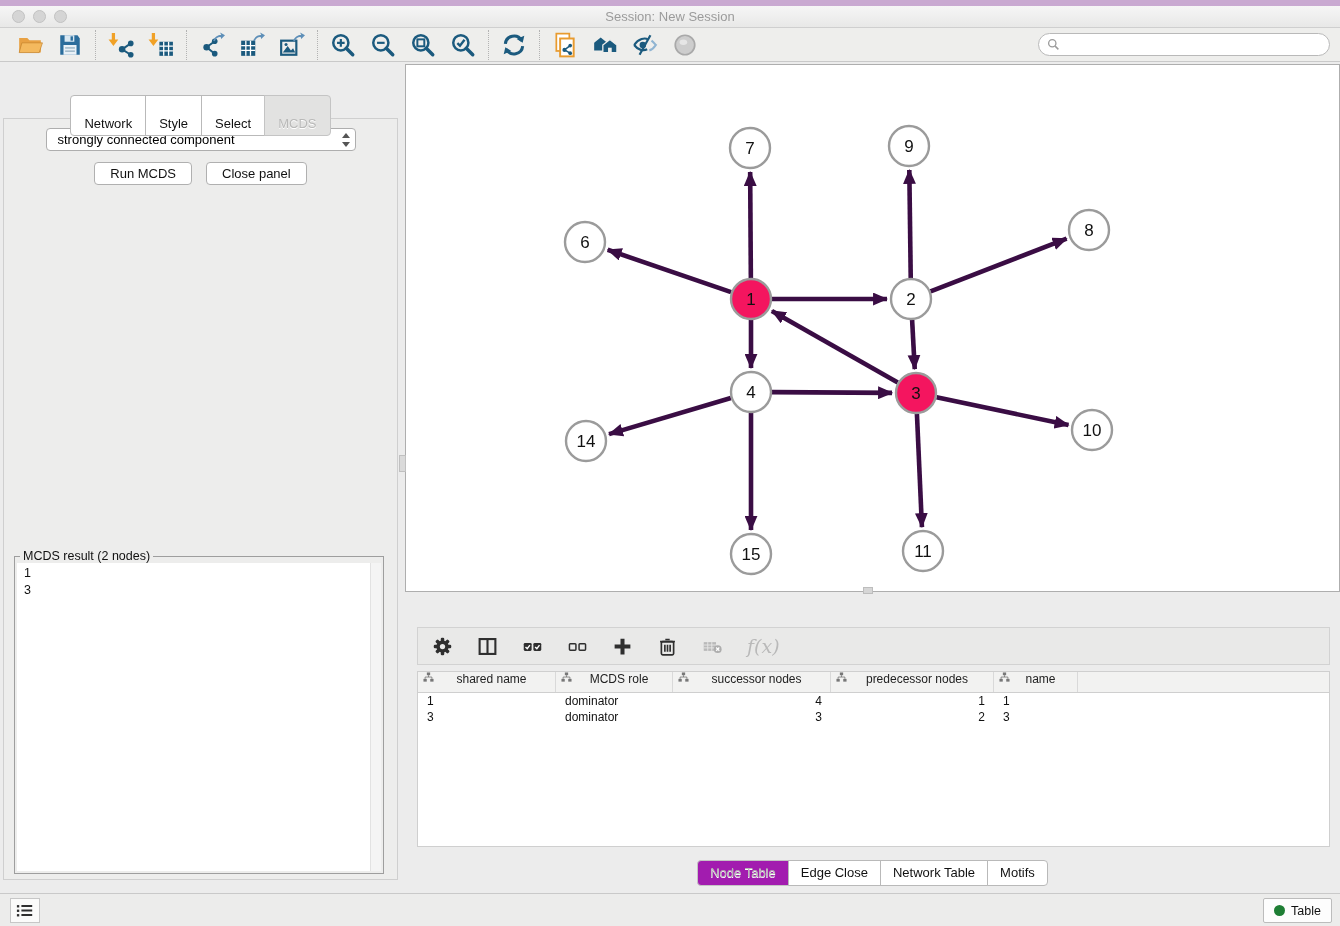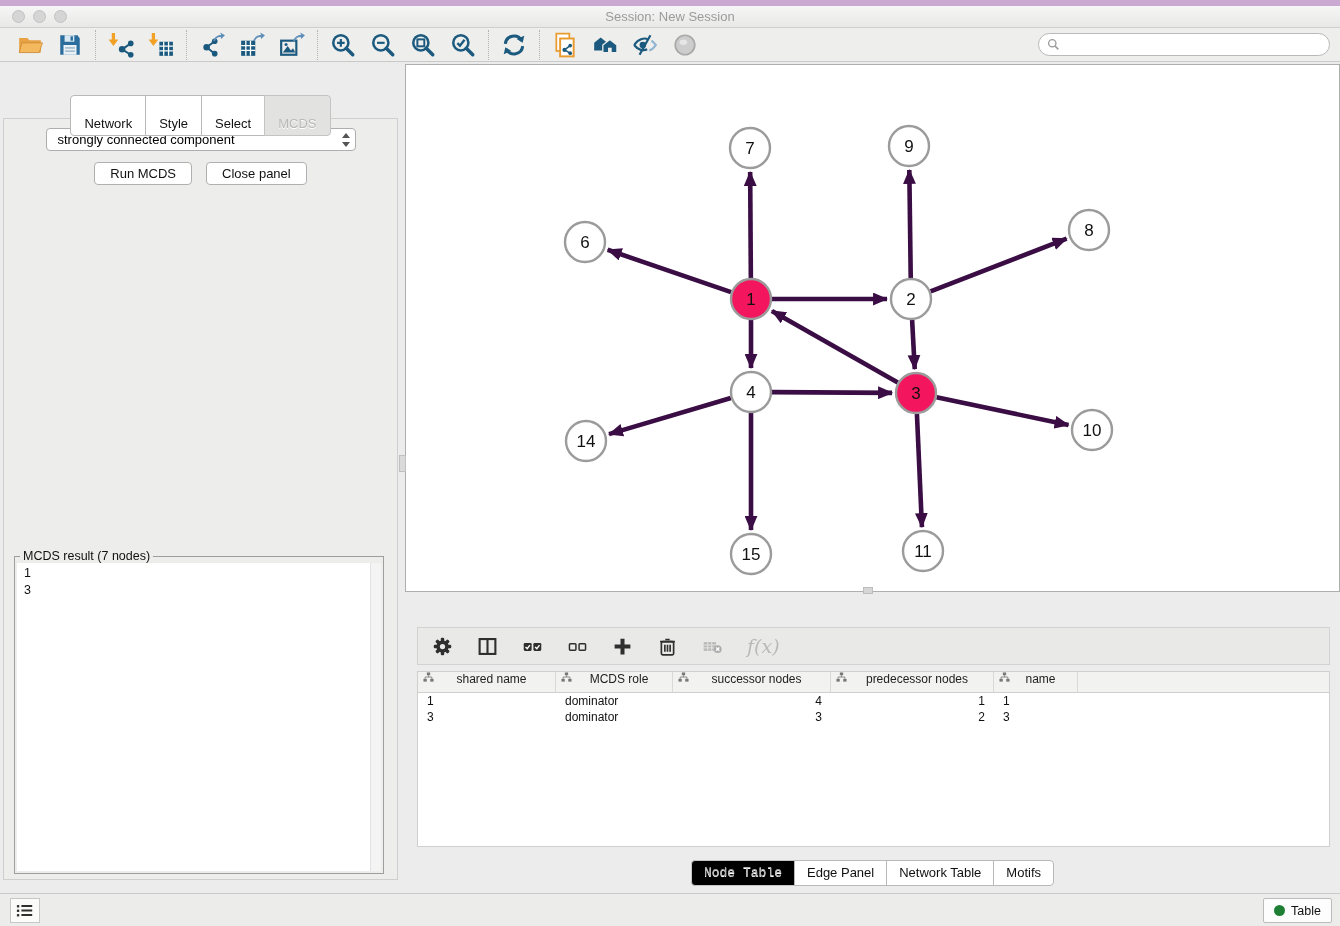--- a/index.html
+++ b/index.html
@@ -79,21 +79,21 @@
   .th { display:flex; align-items:flex-start; border-right:1px solid #d9d9d9; font-size:12px; color:#222;
     padding-left:5px; gap:4px; }
   .th .th-lab { flex:1; text-align:center; padding-right:10px; }
   .trow { display:flex; height:16px; font-size:12px; color:#111; }
   .td { padding:0 9px; overflow:hidden; white-space:nowrap; line-height:16px; }
   .td.r { text-align:right; }
   .tp-tabs { position:absolute; bottom:4px; left:0; right:0; display:flex; justify-content:center; }
   .tp-tab { padding:4px 12px 5px; font-size:13px; background:#fff; border:1px solid #b9b9b9; margin-left:-1px; color:#111; }
   .tp-tab:first-child { border-radius:4px 0 0 4px; margin-left:0; }
   .tp-tab:last-child { border-radius:0 4px 4px 0; }
-  .tp-tab.active { background:#000000; color:#b5b5b4; text-shadow:0 1px 0 #fff; border-color:#c4c4c4;font-family:Liberation Mono, monospace; }
+  .tp-tab.active { background:#a21caf; color:#b5b5b4; text-shadow:0 1px 0 #fff; border-color:#c4c4c4; }
 
   
   .status-bar { position:absolute; left:0; bottom:0; width:1340px; height:33px; background:#ececeb; border-top:1px solid #c9c9c9; }
   .list-btn { position:absolute; left:10px; top:4px; width:30px; height:25px; background:#fbfbfa; border:1px solid #c7c7c7;
     display:flex; align-items:center; justify-content:center; }
   .memory-btn { position:absolute; right:8px; top:4px; height:25px; background:#fdfdfd; border:1px solid #bcbcbc;
     border-radius:2px; display:flex; align-items:center; gap:6px; padding:0 10px; font-size:12.5px; color:#111; }
   .mem-dot { width:11px; height:11px; border-radius:50%; background:var(--memok,#1e7e34); }
 </style>
 </head>
@@ -262,21 +262,21 @@
       <svg viewBox="0 0 10 16" width="10" height="16">
         <path d="M5 1 L9 6 L1 6 Z" fill="#555"></path>
           <path d="M5 15 L1 10 L9 10 Z" fill="#555"></path>
       </svg>
     </div>
     <div class="btn-row">
       <button class="btn">Run MCDS</button>
       <button class="btn">Close panel</button>
     </div>
     <fieldset class="result">
-      <legend>MCDS result (7 nodes)</legend>
+      <legend>MCDS result (2 nodes)</legend>
       <div class="result-inner">
         <div class="result-text">1
 3</div>
         <div class="result-scroll"></div>
       </div>
     </fieldset>
   </div>
 </div>
 
 <div class="network-window">
@@ -470,21 +470,21 @@
           <div class="td" style="width: 138px;">3</div>
           <div class="td" style="width: 117px;">dominator</div>
           <div class="td r" style="width: 158px;">3</div>
           <div class="td r" style="width: 163px;">2</div>
           <div class="td" style="width: 84px;">3</div>
         </div>
       </div>
   </div>
   <div class="tp-tabs">
       <div class="tp-tab active">Node Table</div>
-      <div class="tp-tab">Edge Panel</div>
+      <div class="tp-tab">Edge Close</div>
       <div class="tp-tab">Network Table</div>
       <div class="tp-tab">Motifs</div>
     </div>
 </div>
 
 <div class="status-bar">
   <div class="list-btn">
     <svg viewBox="0 0 20 16" width="18" height="15">
       <g stroke="#2f2f2f" stroke-width="2.2">
         <path d="M6 3 H18 M6 8 H18 M6 13 H18"></path>

